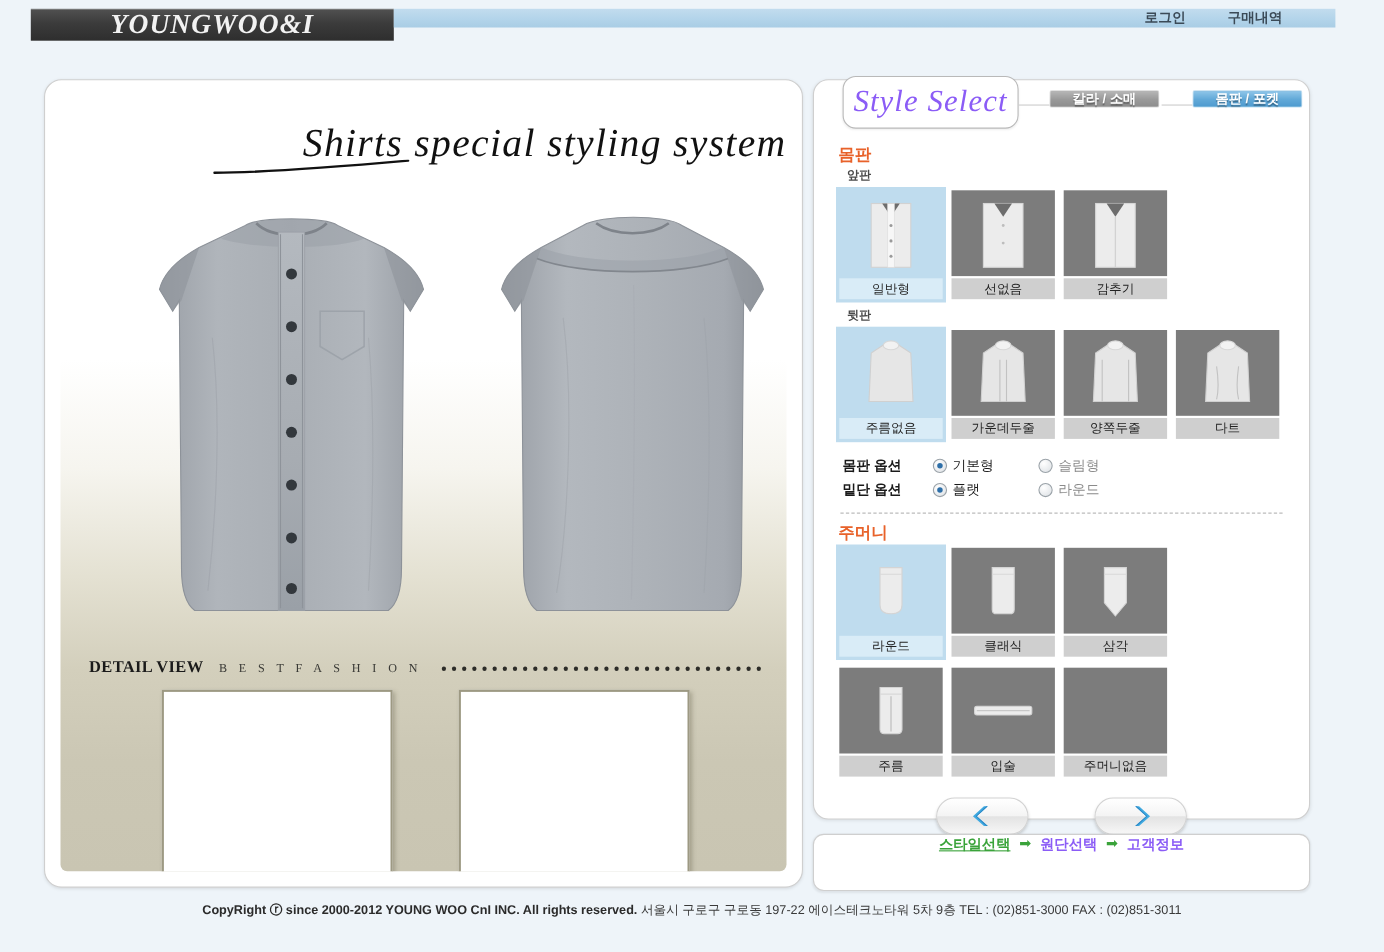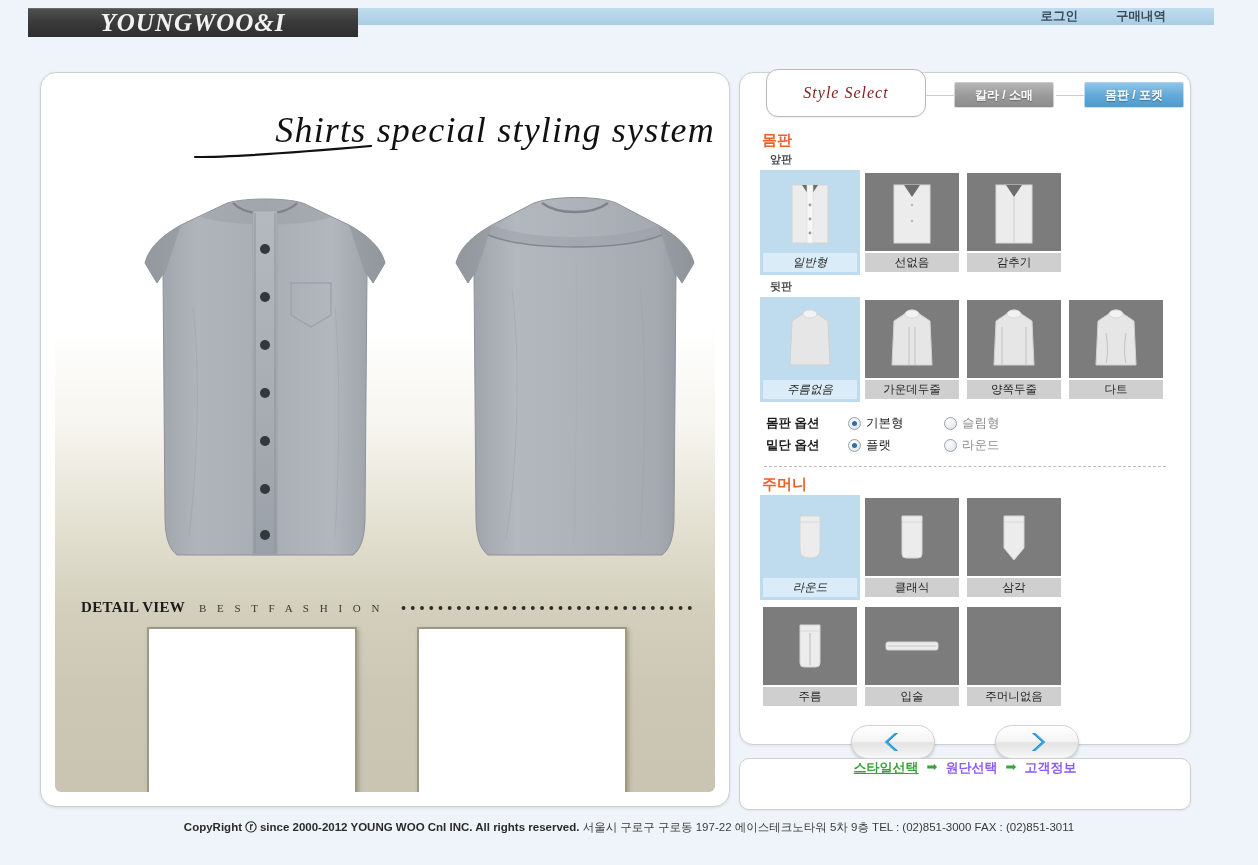--- a/index.html
+++ b/index.html
@@ -153,36 +153,36 @@
     width: 160px; height: 48px;
     background: #fff;
     border: 1px solid #b9b9b9;
     border-radius: 12px;
     display: flex; align-items: center; justify-content: center;
     box-shadow: 0 1px 2px rgba(0,0,0,.07);
   }
   #style-select-label {
     font-family: "Liberation Serif", serif;
     font-style: italic;
-    font-size: 16px;
-    color: #7f1d1d;
+    font-size: 28px;
+    color: #8b5cf6;
     letter-spacing: 1px;
   }
   .head-divider {
     position: absolute;
     top: 22px; height: 1px; background: #cccccc;
   }
   #div-a { left: 186px; width: 28px; }
   #div-b { left: 316px; width: 28px; }
   #div-c { left: 410px; width: 26px; }
 
   .style-tab {
     position: absolute;
     top: 9px;
-    height: 26px;
+    height: 16px;
     padding: 0 12px;
     display: flex; align-items: center; justify-content: center;
     font-size: 12px;
     font-weight: bold;
     border-radius: 2px;
     cursor: pointer;
     color: #fff;
     text-shadow: 0 1px 1px rgba(0,0,0,.35);
     border: 1px solid rgba(255,255,255,.55);
   }
@@ -228,21 +228,21 @@
   }
   .thumb.selected .thumb-img { background: #bfdcee; }
   .thumb-label {
     height: 19px;
     background: #cfcfcf;
     font-size: 11.5px;
     color: #222;
     display: flex; align-items: center; justify-content: center;
     margin-top: 2px;
   }
-  .thumb.selected .thumb-label { background: #d9ecf7; font-style: italic; }
+  .thumb.selected .thumb-label { background: #d9ecf7; }
 
   
   #options-block {
     margin: 10px 0 0 6px;
     font-size: 12.5px;
     color: #1a1a1a;
   }
   .opt-line { display: flex; align-items: center; height: 22px; }
   .opt-title { font-weight: bold; width: 82px; }
   .opt-item { display: flex; align-items: center; gap: 5px; width: 96px; cursor: pointer; }

